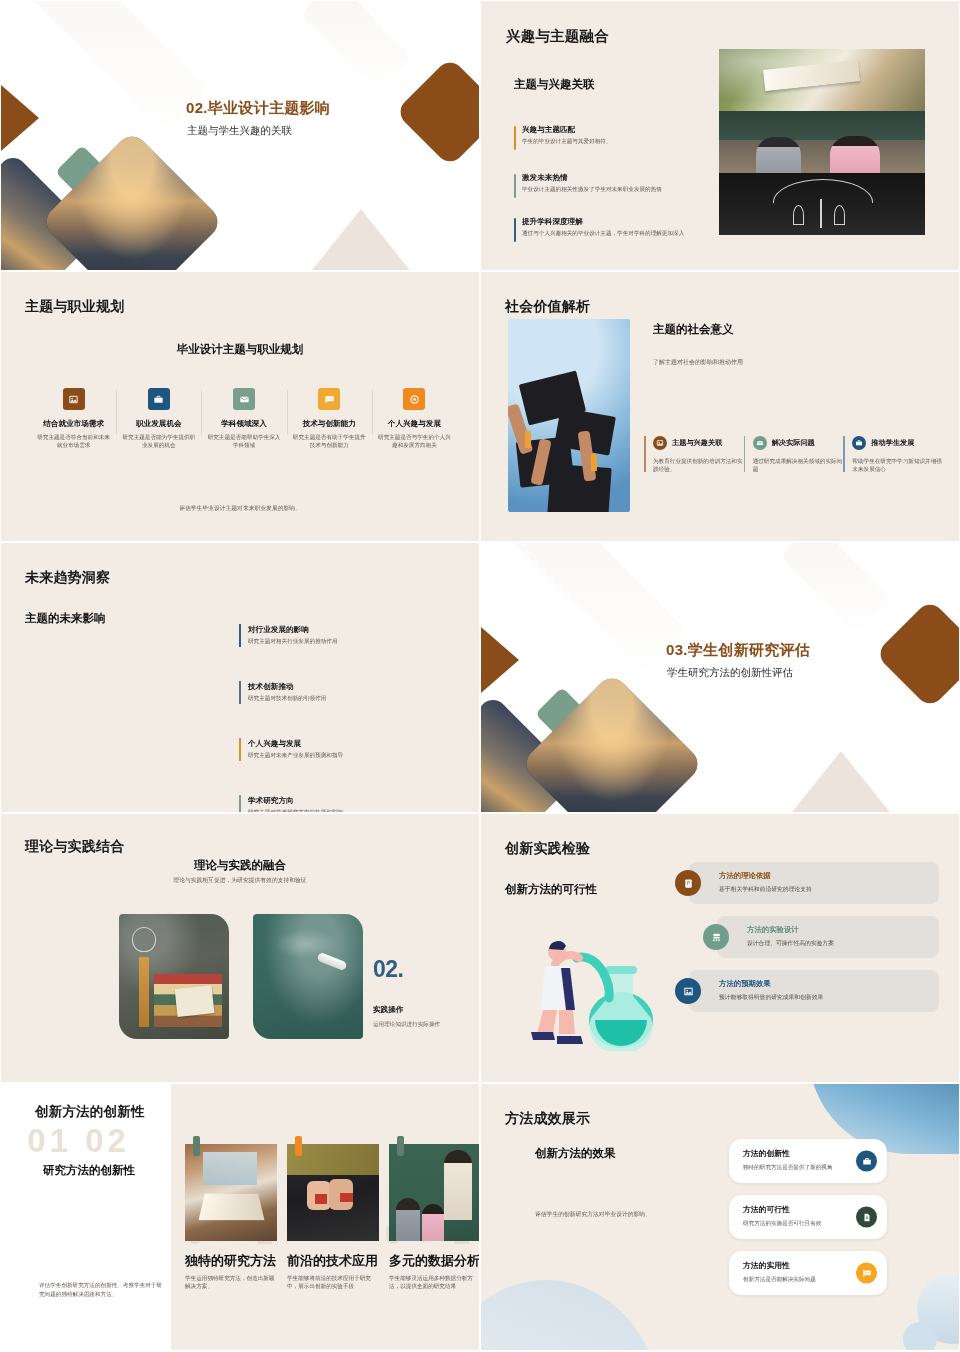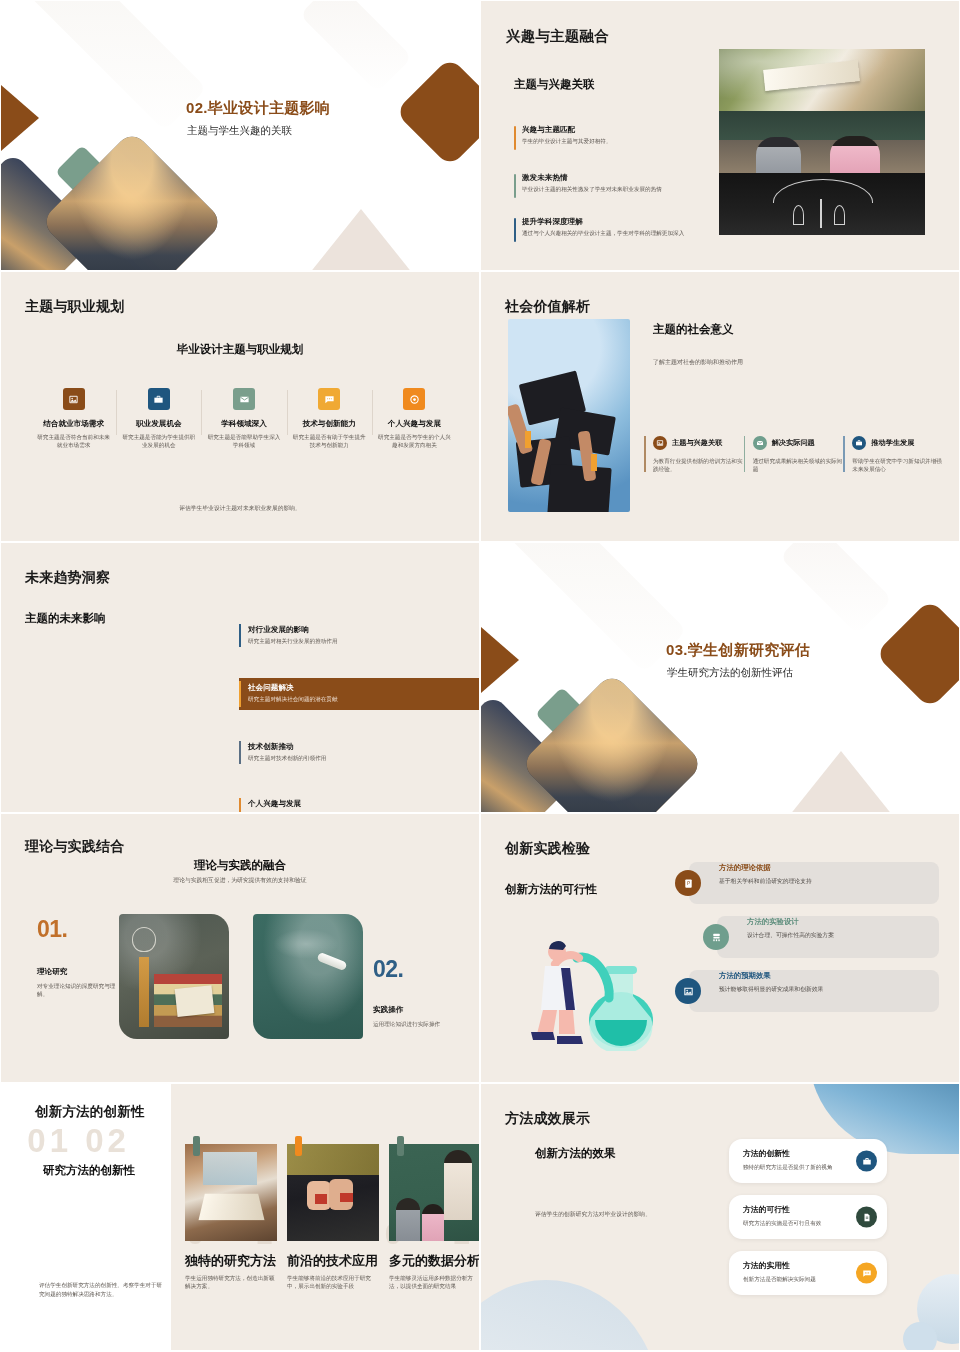--- a/index.html
+++ b/index.html
@@ -230,21 +230,21 @@
     position:absolute; left:58%; top:34%; width:30px; height:9px; border-radius:5px;
     background:linear-gradient(180deg,#fdfdfb,#d8dbd4); transform:rotate(22deg);
   }
 
   
   .s06 .ttl { position:absolute; left:24px; top:26px; font-size:14px; }
   .s06 .lh { position:absolute; left:24px; top:68px; font-size:11.5px; font-weight:bold; color:#111; }
   .s06 .sci { position:absolute; left:40px; top:102px; width:150px; height:135px; }
   .s06 .cardlist { position:absolute; right:20px; top:48px; width:250px; }
   .s06 .cbox {
-    background:#e3dfdb; border-radius:8px; padding:1px 12px 10px 30px;
+    background:#e3dfdb; border-radius:8px; padding:9px 12px 10px 30px;
     position:relative; margin-bottom:12px; min-height:42px;
   }
   .s06 .cbox.indent { margin-left:28px; }
   .s06 .cbox .ic {
     position:absolute; left:-14px; top:50%; transform:translateY(-50%);
     width:26px; height:26px; border-radius:50%;
     display:flex; align-items:center; justify-content:center;
   }
   .s06 .cbox.indent .ic { left:-14px; }
   .s06 .cbt { font-size:7.4px; font-weight:bold; }
@@ -501,25 +501,20 @@
     <div class="slide-inner bg-cream">
       <div class="ttl h-title">未来趋势洞察</div>
       <div class="lh">主题的未来影响</div>
 
       <div class="list">
         <div class="row">
           <span class="bar" style="background:#2f5f86;"></span>
           <div class="rt">对行业发展的影响</div>
           <div class="rd2">研究主题对相关行业发展的推动作用</div>
         </div>
-        <div class="row active">
-          <span class="bar"></span>
-          <div class="rt">社会问题解决</div>
-          <div class="rd2">研究主题对解决社会问题的潜在贡献</div>
-        </div>
         <div class="row">
           <span class="bar" style="background:#5b6f84;"></span>
           <div class="rt">技术创新推动</div>
           <div class="rd2">研究主题对技术创新的引领作用</div>
         </div>
         <div class="row">
           <span class="bar" style="background:#e08a30;"></span>
           <div class="rt">个人兴趣与发展</div>
           <div class="rd2">研究主题对未来产业发展的预测和指导</div>
         </div>
@@ -546,25 +541,20 @@
       <div class="cover-sub">学生研究方法的创新性评估</div>
     </div>
   </div>
 
   <div class="slide s05">
     <div class="slide-inner bg-cream">
       <div class="ttl h-title">理论与实践结合</div>
       <div class="ch2">理论与实践的融合</div>
       <div class="cd2">理论与实践相互促进，为研究提供有效的支持和验证</div>
 
-      <div style="position:absolute;left:36px;top:102px;width:82px;">
-        <div class="num" style="color:#c1702a;">01.</div>
-        <div class="nh" style="margin-top:24px;">理论研究</div>
-        <div class="nd">对专业理论知识的深度研究与理解。</div>
-      </div>
 
       <div class="img1">
         <div style="position:absolute;left:12%;top:10%;width:22%;height:20%;border:1.4px solid rgba(240,238,228,.75);border-radius:50% 50% 46% 46%;"></div>
         <div style="position:absolute;left:18%;top:34%;width:9%;height:56%;background:linear-gradient(180deg,#d39b46,#b07c2f);"></div>
         <div style="position:absolute;left:32%;top:48%;width:62%;height:42%;background:linear-gradient(180deg,#b6443a 0 18%,#e3d09a 19% 38%,#4e6f58 39% 58%,#c39b53 59% 78%,#8d5f3e 79% 100%);"></div>
         <div style="position:absolute;left:52%;top:58%;width:34%;height:22%;background:#efe8d6;transform:rotate(-6deg);box-shadow:0 1px 2px rgba(0,0,0,.35);"></div>
       </div>
 
       <div class="img2">
         <div class="chalkstick"></div>

